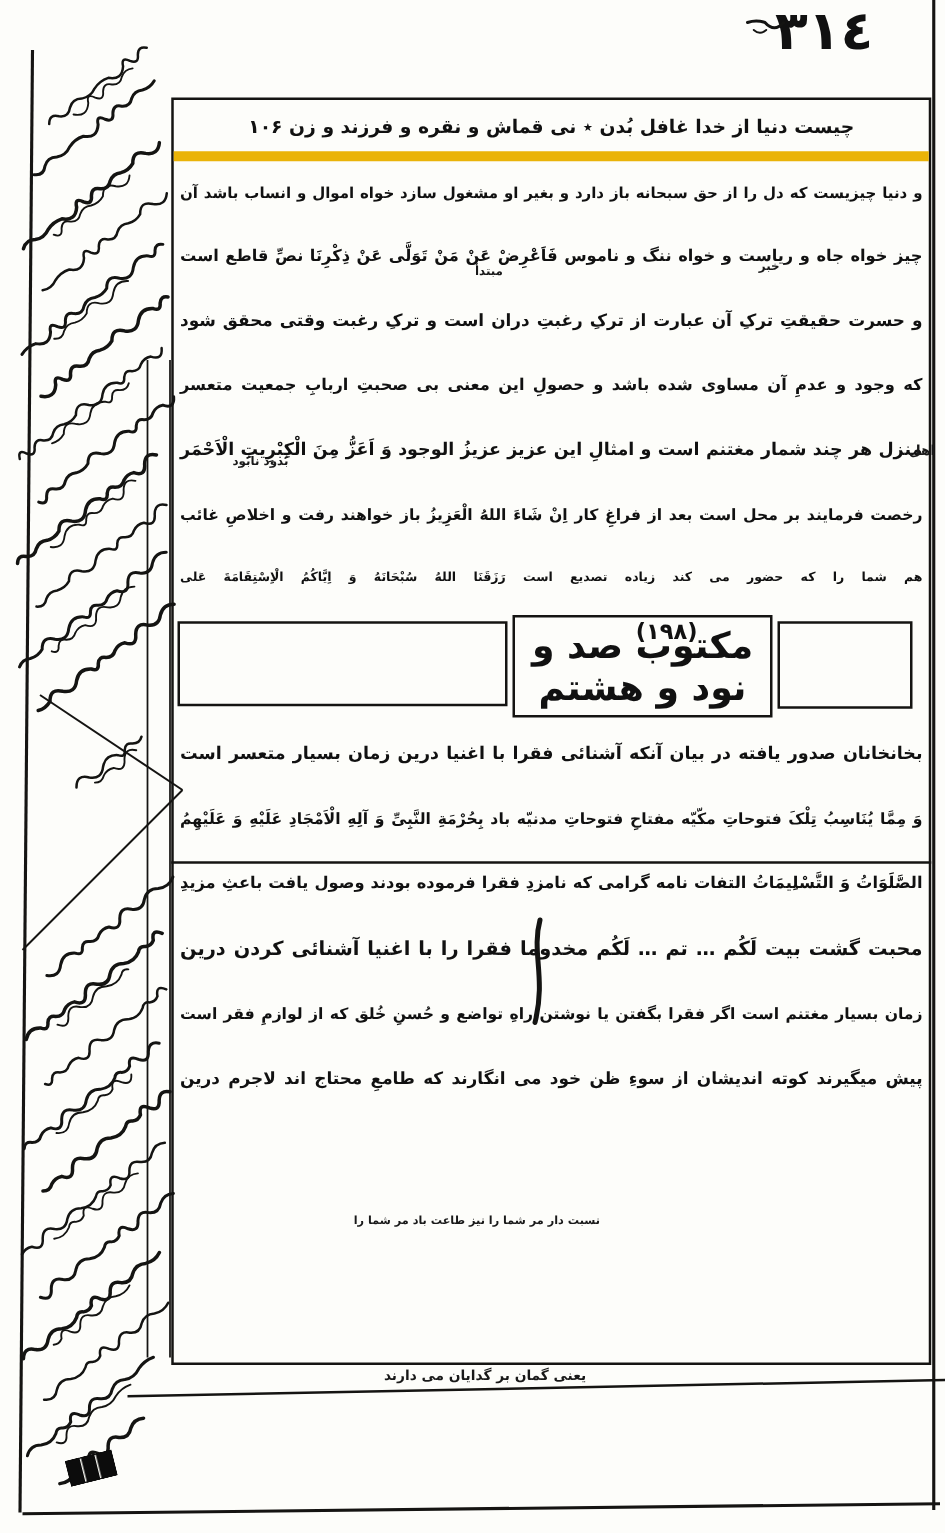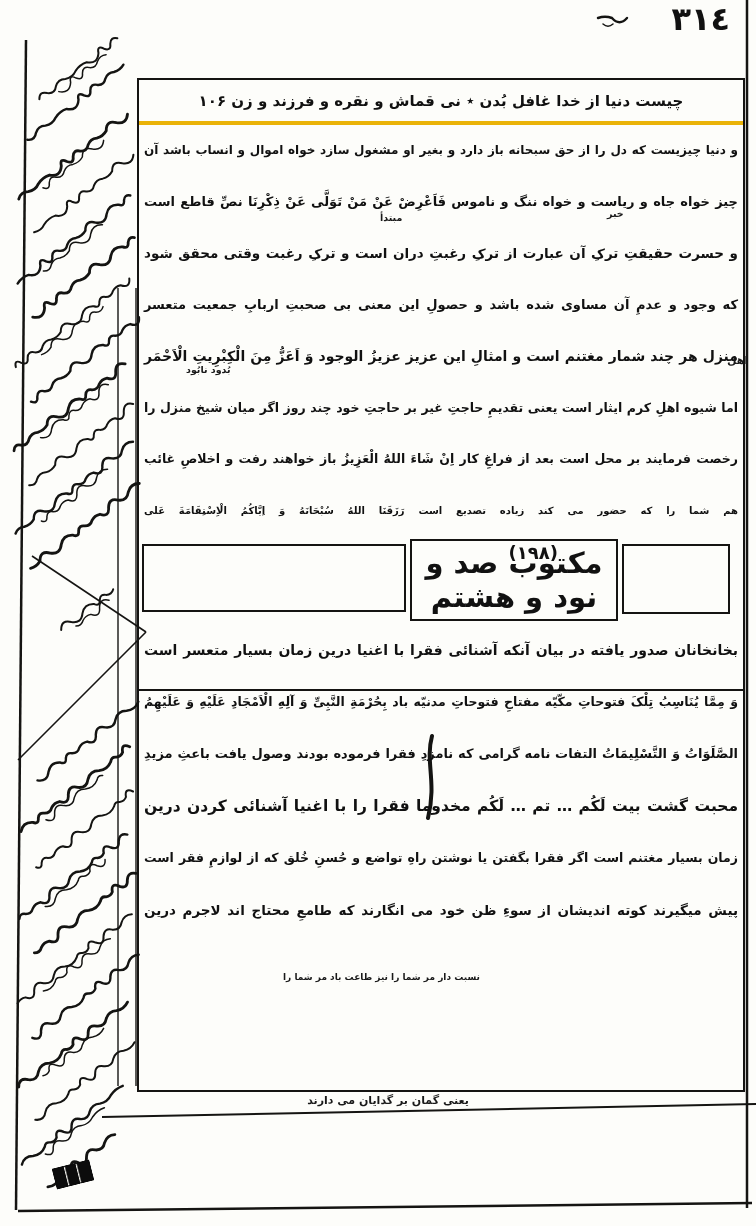--- a/index.html
+++ b/index.html
@@ -2,25 +2,25 @@
 <html lang="fa" dir="rtl"><head>
 <meta charset="utf-8">
 <style>
   html,body{margin:0;padding:0;background:#e8e8e4;}
   #page{position:relative;width:756px;height:1226px;background:#fdfdfa;overflow:hidden;
         font-family:"DejaVu Sans",sans-serif;color:#111;direction:rtl;}
   .abs{position:absolute;}
   
   #rulings{position:absolute;left:0;top:0;width:756px;height:1226px;pointer-events:none;}
   
-  #pagenum{left:620px;top:0px;width:110px;font-size:32px;font-weight:bold;text-align:right;
+  #pagenum{left:620px;top:0px;width:110px;font-size:43px;font-weight:bold;text-align:left;
            letter-spacing:2px;}
   
   #frame{left:137px;top:78px;width:608px;height:1014px;border:2.5px solid #151412;box-sizing:border-box;}
-  #headerband{height:41px;border-bottom:4px solid #eab308;display:flex;align-items:center;
+  #headerband{height:41px;border-bottom:8px solid #eab308;display:flex;align-items:center;
               justify-content:center;font-weight:bold;overflow:hidden;}
   .tline{height:51.4px;line-height:51.4px;overflow:hidden;padding:0 5px;font-weight:bold;
          white-space:nowrap;}
   .tline.lower{height:52px;line-height:52px;}
   .just{text-align:justify;text-align-last:justify;white-space:normal;}
   #headingband{position:relative;height:88px;}
   .hbox{position:absolute;border:2.5px solid #151412;box-sizing:border-box;background:#fdfdfa;}   
   #headingtitle{display:flex;align-items:center;justify-content:center;height:100%;
                 font-weight:bold;overflow:visible;white-space:nowrap;}
   #headingnum{position:absolute;top:1px;right:58px;font-size:18px;font-weight:bold;}
@@ -61,21 +61,20 @@
     <div id="headerband" style="font-size: 15px; text-align: center;">
       <span style="font-size: 15px; display: inline; white-space: normal;">چیست دنیا از خدا غافل بُدن ٭ نی قماش و نقره و فرزند و زن ۱۰۶</span>
     </div>
 
     <div id="upperblock">
       <div class="tline just" style="font-size: 12px;"><span style="display: inline; white-space: normal;">و دنیا چیزیست که دل را از حق سبحانه باز دارد و بغیر او مشغول سازد خواه اموال و انساب باشد آن</span></div>
       <div class="tline just" style="font-size: 13px;"><span style="display: inline; white-space: normal; margin-top: 24px;">چیز خواه جاه و ریاست و خواه ننگ و ناموس فَاَعْرِضْ عَنْ مَنْ تَوَلَّی عَنْ ذِکْرِنَا نصِّ قاطع است</span></div>
       <div class="tline just" style="font-size: 13.5px;"><span style="display: inline; white-space: normal;">و حسرت حقیقتِ ترکِ آن عبارت از ترکِ رغبتِ دران است و ترکِ رغبت وقتی محقق شود</span></div>
       <div class="tline just" style="font-size: 13px;"><span style="display: inline; white-space: normal;">که وجود و عدمِ آن مساوی شده باشد و حصولِ این معنی بی صحبتِ اربابِ جمعیت متعسر است</span></div>
       <div class="tline just" style="font-size: 14px;"><span style="display: inline; white-space: normal;">منزل هر چند شمار مغتنم است و امثالِ این عزیز عزیزُ الوجود وَ اَعَزُّ مِنَ الْکِبْرِیتِ الْاَحْمَر</span></div>
-      <div class="tline just" style="font-size: 12.5px;"><span style="display: inline; white-space: normal;">اما شیوه اهلِ کرم ایثار است یعنی تقدیمِ حاجتِ غیر بر حاجتِ خود چند روز اگر میان شیخ منزل را</span></div>
       <div class="tline just" style="font-size: 12.5px;"><span style="display: inline; white-space: normal;">رخصت فرمایند بر محل است بعد از فراغِ کار اِنْ شَاءَ اللهُ الْعَزِیزُ باز خواهند رفت و اخلاصِ غائب</span></div>
       <div class="tline just" style="font-size: 10px;"><span style="display: inline; white-space: normal;">هم شما را که حضور می کند زیاده تصدیع است رَزَقَنَا اللهُ سُبْحَانَهُ وَ اِیَّاکُمُ الْاِسْتِقَامَةَ عَلی</span></div>
     </div>
 
     <div id="headingband">
       <div class="hbox" style="right:13px;top:8px;width:108px;height:70px;"></div>
       <div class="hbox" style="right:125px;top:3px;width:208px;height:82px;">
         <div id="headingnum">(۱۹۸)</div>
         <div id="headingtitle" style="font-size: 9px; text-align: center;">
           <span style="font-size: 29px; display: inline; white-space: normal;">مکتوب صد و نود و هشتم</span>

